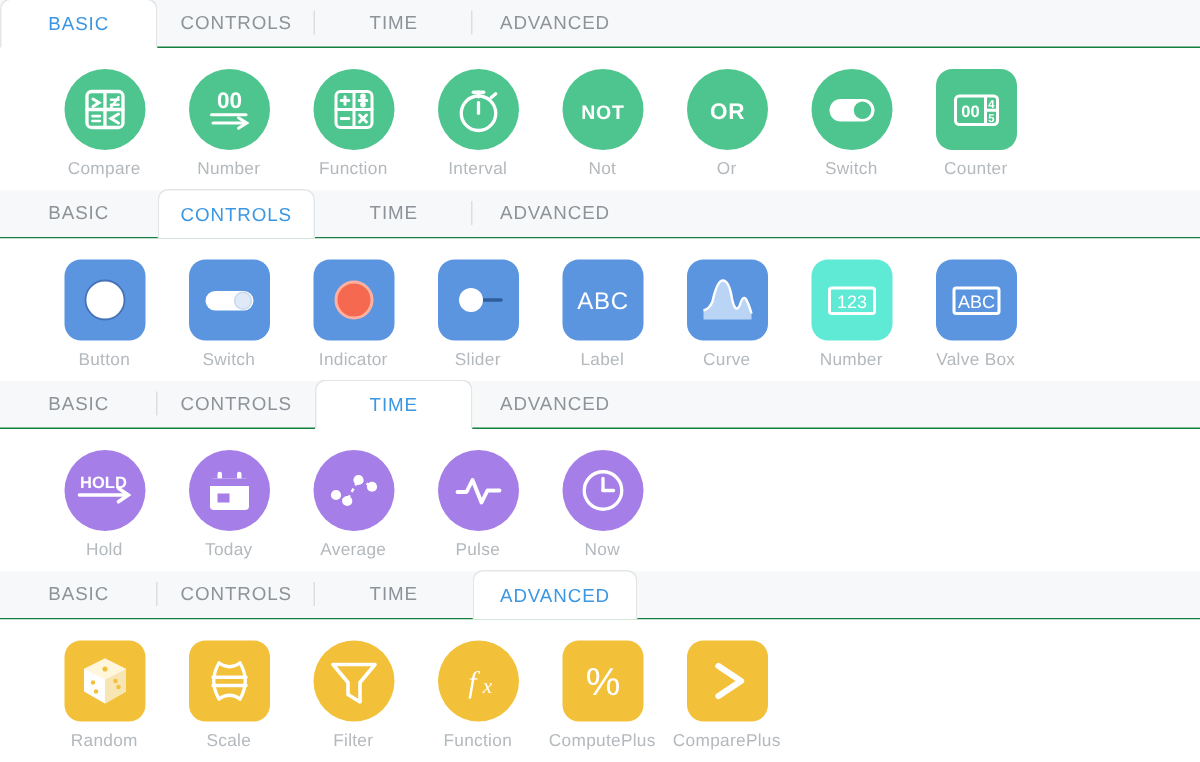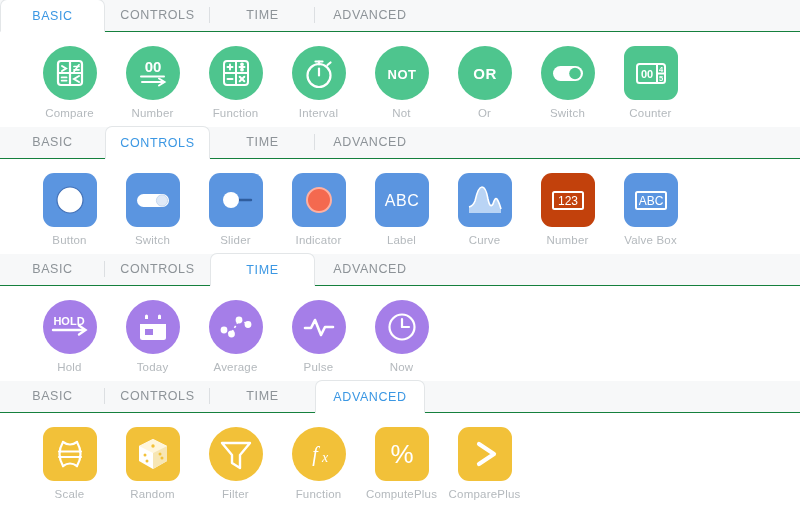--- a/index.html
+++ b/index.html
@@ -225,53 +225,53 @@
         <svg width="54" height="54" viewBox="0 0 54 54">
               <rect x="11" y="21" width="32" height="13" rx="6.5" fill="#ffffff"></rect>
         <circle cx="36" cy="27.5" r="5.6" fill="#dfe9f7" stroke="#c7d8ef" stroke-width="1"></circle>
             </svg>
       </div>
       <div class="label">Switch</div>
     </div>
         <div class="item">
       <div class="badge square" style="background:#5b95e0">
         <svg width="54" height="54" viewBox="0 0 54 54">
+              <circle cx="27" cy="27" r="12" fill="#f4694f" stroke="#ffb0a0" stroke-width="2"></circle>
+            </svg>
+      </div>
+      <div class="label">Indicator</div>
+    </div>
+        <div class="item">
+      <div class="badge square" style="background:#5b95e0">
+        <svg width="54" height="54" viewBox="0 0 54 54">
               <line x1="26" y1="27" x2="42" y2="27" stroke="#2f5d9e" stroke-width="2.4" stroke-linecap="round"></line>
         <circle cx="22" cy="27" r="8" fill="#ffffff"></circle>
             </svg>
       </div>
       <div class="label">Slider</div>
     </div>
         <div class="item">
       <div class="badge square" style="background:#5b95e0">
         <svg width="54" height="54" viewBox="0 0 54 54">
-              <circle cx="27" cy="27" r="12" fill="#f4694f" stroke="#ffb0a0" stroke-width="2"></circle>
-            </svg>
-      </div>
-      <div class="label">Indicator</div>
-    </div>
-        <div class="item">
-      <div class="badge square" style="background:#5b95e0">
-        <svg width="54" height="54" viewBox="0 0 54 54">
               <text x="27" y="33" fill="#ffffff" font-size="16" text-anchor="middle" font-family="Liberation Sans, sans-serif" letter-spacing="0.5">ABC</text>
             </svg>
       </div>
       <div class="label">Label</div>
     </div>
         <div class="item">
       <div class="badge square" style="background:#5b95e0">
         <svg width="54" height="54" viewBox="0 0 54 54">
               <path d="M11 40 L11 34 Q15 33 17 28 Q20 14 24 14 Q28 14 30 26 Q32 36 35 31 Q37 24 39 26 Q41 29 43 36 L43 40 Z" fill="#b9d4f5"></path>
         <path d="M11 34 Q15 33 17 28 Q20 14 24 14 Q28 14 30 26 Q32 36 35 31 Q37 24 39 26 Q41 29 43 36" fill="none" stroke="#ffffff" stroke-width="1.6"></path>
             </svg>
       </div>
       <div class="label">Curve</div>
     </div>
         <div class="item">
-      <div class="badge square" style="background:#c2410c">
+      <div class="badge square" style="background:#5eead4">
         <svg width="54" height="54" viewBox="0 0 54 54">
               <rect x="12" y="19" width="30" height="17" rx="1.5" fill="none" stroke="#ffffff" stroke-width="2"></rect>
         <text x="27" y="32" fill="#ffffff" font-size="12" text-anchor="middle" font-family="Liberation Sans, sans-serif">123</text>
             </svg>
       </div>
       <div class="label">Number</div>
     </div>
         <div class="item">
       <div class="badge square" style="background:#5b95e0">
         <svg width="54" height="54" viewBox="0 0 54 54">
@@ -352,51 +352,51 @@
       </div>
     </div>
     <div class="panel sec">
       <div class="tabbar">
         <div class="tab" style="width:105px"><span>BASIC</span><span class="sep"></span></div>
         <div class="tab" style="width:105px"><span>CONTROLS</span><span class="sep"></span></div>
         <div class="tab" style="width:105px"><span>TIME</span></div>
         <div class="tab active" style="width:110px"><span>ADVANCED</span></div>
       </div>
       <div class="items">
+        <div class="item">
+      <div class="badge square" style="background:#f2c139">
+        <svg width="54" height="54" viewBox="0 0 54 54">
+              <path d="M27 12 L41 19 L41 34 L27 42 L13 34 L13 19 Z" fill="#ffffff"></path>
+        <path d="M27 12 L41 19 L27 26 L13 19 Z" fill="#fff6dc"></path>
+        <path d="M27 26 L41 19 L41 34 L27 42 Z" fill="#f7e6b4"></path>
+        <circle cx="27" cy="19" r="1.7" fill="#f2c139"></circle>
+        <circle cx="19" cy="28" r="1.5" fill="#f2c139"></circle>
+              <circle cx="21" cy="34" r="1.5" fill="#f2c139"></circle>
+        <circle cx="34" cy="27" r="1.5" fill="#f2c139"></circle>
+              <circle cx="36" cy="31" r="1.5" fill="#f2c139"></circle>
+            </svg>
+      </div>
+      <div class="label">Random</div>
+    </div>
         <div class="item">
       <div class="badge square" style="background:#f2c139">
         <svg width="54" height="54" viewBox="0 0 54 54">
               <g fill="none" stroke="#ffffff" stroke-width="2.2" stroke-linecap="round">
         <path d="M20 15 Q13 27 20 39"></path>
                 <path d="M34 15 Q41 27 34 39"></path>
         <path d="M20 15 Q27 20 34 15"></path>
                 <path d="M20 39 Q27 34 34 39"></path>
         <line x1="16" y1="24.5" x2="38" y2="24.5"></line>
                 <line x1="16" y1="30" x2="38" y2="30"></line>
       </g>
             </svg>
       </div>
       <div class="label">Scale</div>
     </div>
         <div class="item">
-      <div class="badge square" style="background:#f2c139">
-        <svg width="54" height="54" viewBox="0 0 54 54">
-              <path d="M27 12 L41 19 L41 34 L27 42 L13 34 L13 19 Z" fill="#ffffff"></path>
-        <path d="M27 12 L41 19 L27 26 L13 19 Z" fill="#fff6dc"></path>
-        <path d="M27 26 L41 19 L41 34 L27 42 Z" fill="#f7e6b4"></path>
-        <circle cx="27" cy="19" r="1.7" fill="#f2c139"></circle>
-        <circle cx="19" cy="28" r="1.5" fill="#f2c139"></circle>
-              <circle cx="21" cy="34" r="1.5" fill="#f2c139"></circle>
-        <circle cx="34" cy="27" r="1.5" fill="#f2c139"></circle>
-              <circle cx="36" cy="31" r="1.5" fill="#f2c139"></circle>
-            </svg>
-      </div>
-      <div class="label">Random</div>
-    </div>
-        <div class="item">
       <div class="badge circle" style="background:#f2c139">
         <svg width="54" height="54" viewBox="0 0 54 54">
               <path d="M13 16 L41 16 L31 28 L31 41 L23 36 L23 28 Z" fill="none" stroke="#ffffff" stroke-width="2.4" stroke-linejoin="round"></path>
             </svg>
       </div>
       <div class="label">Filter</div>
     </div>
         <div class="item">
       <div class="badge circle" style="background:#f2c139">
         <svg width="54" height="54" viewBox="0 0 54 54">

